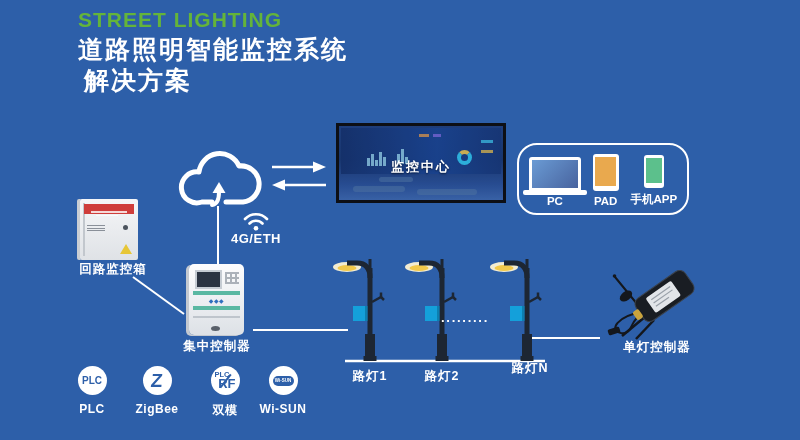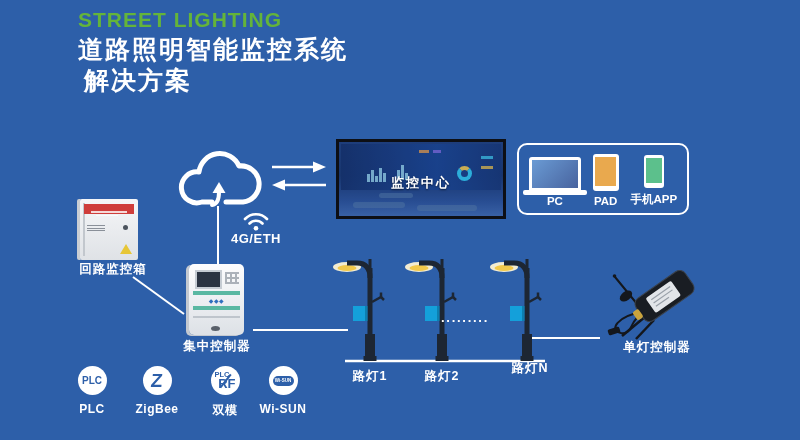--- a/index.html
+++ b/index.html
@@ -5,31 +5,31 @@
   html,body{margin:0;padding:0;}
   body{font-family:"Liberation Sans","DejaVu Sans",sans-serif;}
   .stage{position:relative;width:800px;height:440px;background:#2d5fa9;overflow:hidden;}
   .abs{position:absolute;}
   .lbl{position:absolute;color:#fff;font-weight:bold;font-size:12.5px;text-align:center;letter-spacing:1px;}
   
   .eyebrow{position:absolute;left:78px;top:8px;color:#64b43a;font-size:21px;font-weight:bold;letter-spacing:1px;}
   .title1{position:absolute;left:78px;top:33px;color:#ffffff;font-size:25px;font-weight:bold;letter-spacing:2px;}
   .title2{position:absolute;left:78px;top:64px;color:#fff;font-size:25px;font-weight:bold;letter-spacing:2px;margin-left:6px;}
   
-  .monitor{position:absolute;left:336px;top:139px;width:170px;height:80px;border:3px solid #0d0f15;
+  .monitor{position:absolute;left:336px;top:123px;width:170px;height:80px;border:3px solid #0d0f15;
     background:linear-gradient(180deg,#1a3570 0%,#122a5e 45%,#27488c 80%,#3c62a5 100%);box-sizing:border-box;overflow:hidden;padding-left:16px;}
   .monitor .screen{position:absolute;left:2px;top:2px;right:2px;height:46px;background:linear-gradient(90deg,#0e2358,#143a86 60%,#102a66);opacity:.9;}
   .monitor .bar{position:absolute;bottom:0;background:#9fd8e8;opacity:.85;width:2.5px;}
   .monitor .donut{position:absolute;left:118px;top:24px;width:15px;height:15px;border-radius:50%;border:4px solid #2cc4e8;border-top-color:#f5c23c;box-sizing:border-box;}
   .monitor .chip{position:absolute;height:3px;opacity:.9;}
   .monitor .desk{position:absolute;background:#56779f;opacity:.55;border-radius:4px;}
   .monitor .label{position:absolute;left:0;right:0;top:32px;text-align:center;color:#fff;font-weight:bold;font-size:13px;letter-spacing:2px;text-shadow:0 1px 2px rgba(0,0,0,.6);}
   .monitor .tint{position:absolute;inset:0;background:rgba(45,95,169,.22);}
   
-  .devbox{position:absolute;left:517px;top:143px;width:172px;height:72px;border:2px solid #fff;border-radius:10px;box-sizing:border-box;display:flex;justify-content:space-around;align-items:flex-end;padding:8px 4px 6px 4px;}
+  .devbox{position:absolute;left:517px;top:143px;width:172px;height:72px;border:2px solid #fff;border-radius:20px;box-sizing:border-box;display:flex;justify-content:space-around;align-items:flex-end;padding:8px 4px 6px 4px;}
   .devcol{display:flex;flex-direction:column;align-items:center;justify-content:flex-end;height:100%;}
   .devcol .dlabel{color:#fff;font-weight:bold;font-size:11.5px;margin-top:4px;white-space:nowrap;}
   .laptop{width:52px;height:34px;background:#fff;border-radius:3px 3px 0 0;padding:3px;box-sizing:border-box;position:relative;}
   .laptop .scr{width:100%;height:100%;background:linear-gradient(135deg,#6a9bd4,#48639e);}
   .laptop .base{position:absolute;left:-6px;bottom:-4px;width:64px;height:5px;background:#fff;border-radius:2px;}
   .tablet{width:26px;height:37px;background:#fff;border-radius:3px;padding:3px 2.5px 5px 2.5px;box-sizing:border-box;}
   .tablet .scr{width:100%;height:100%;background:#e9a94e;}
   .phone{width:20px;height:33px;background:#fff;border-radius:3px;padding:3px 2px 5px 2px;box-sizing:border-box;}
   .phone .scr{width:100%;height:100%;background:#5cc08c;}
   

